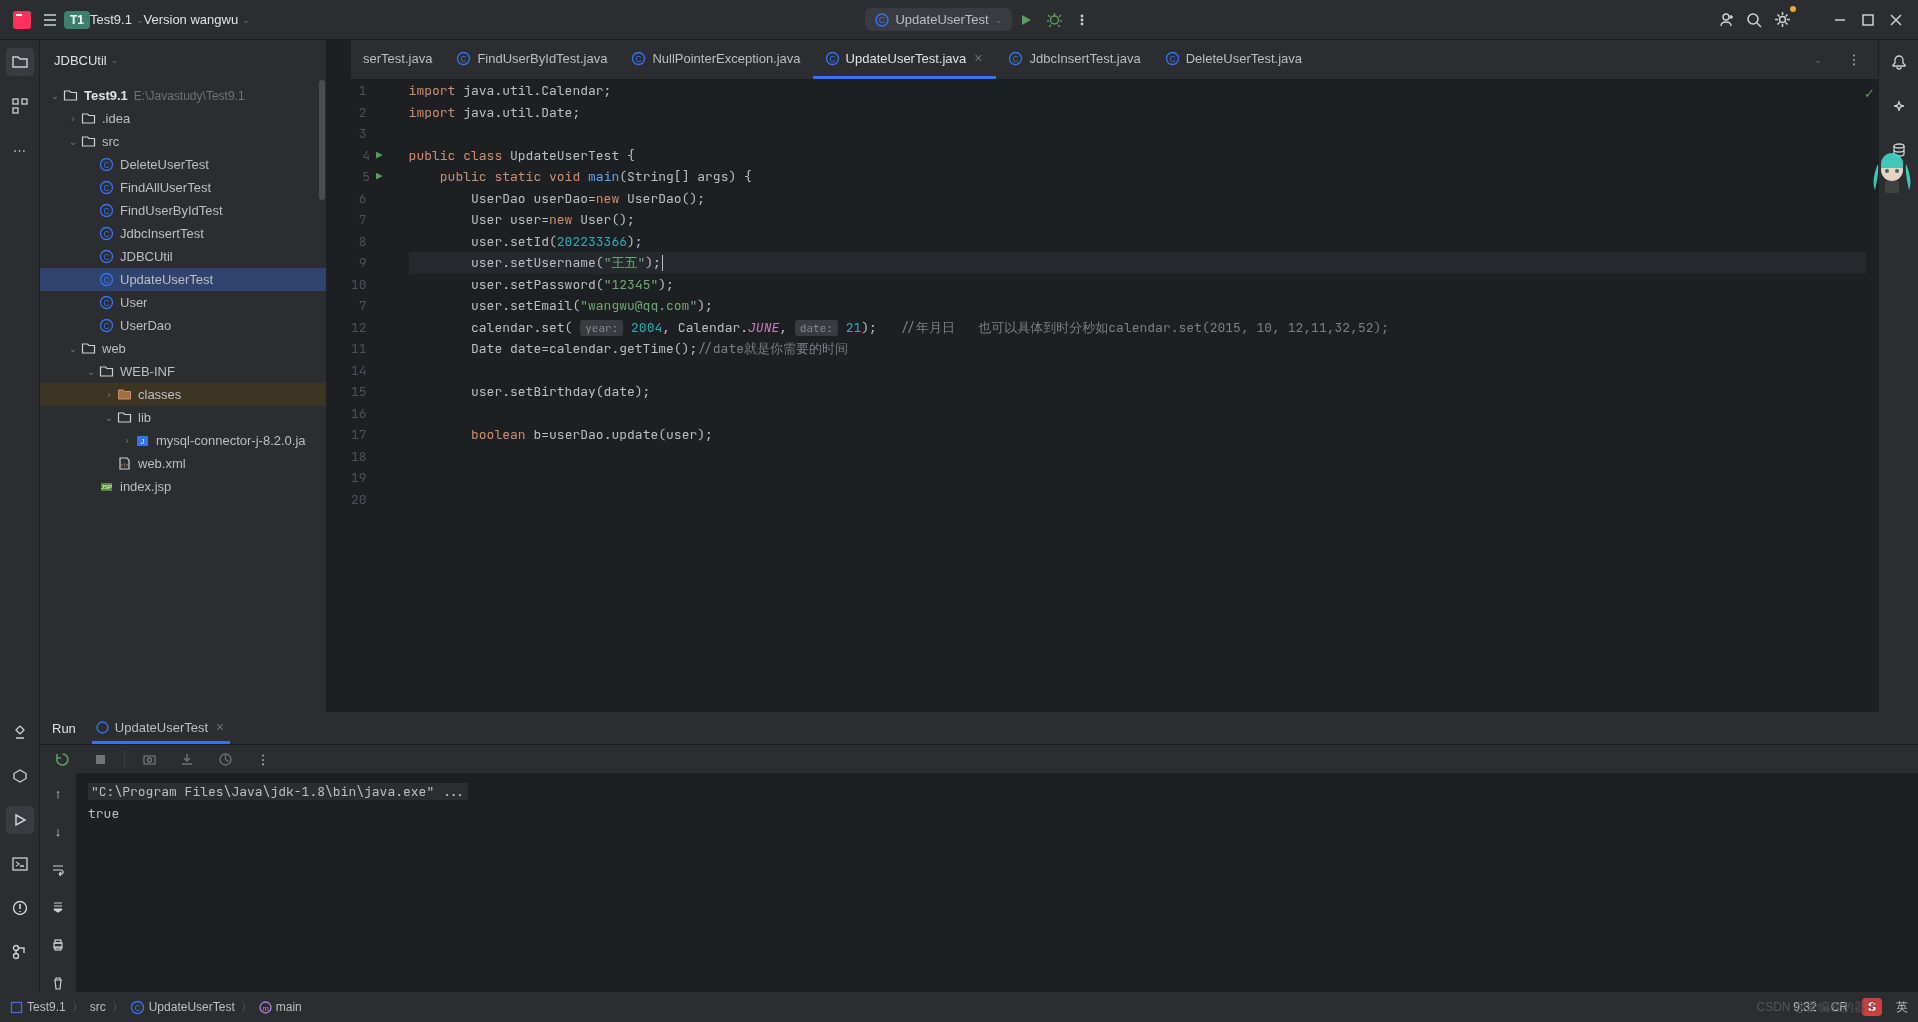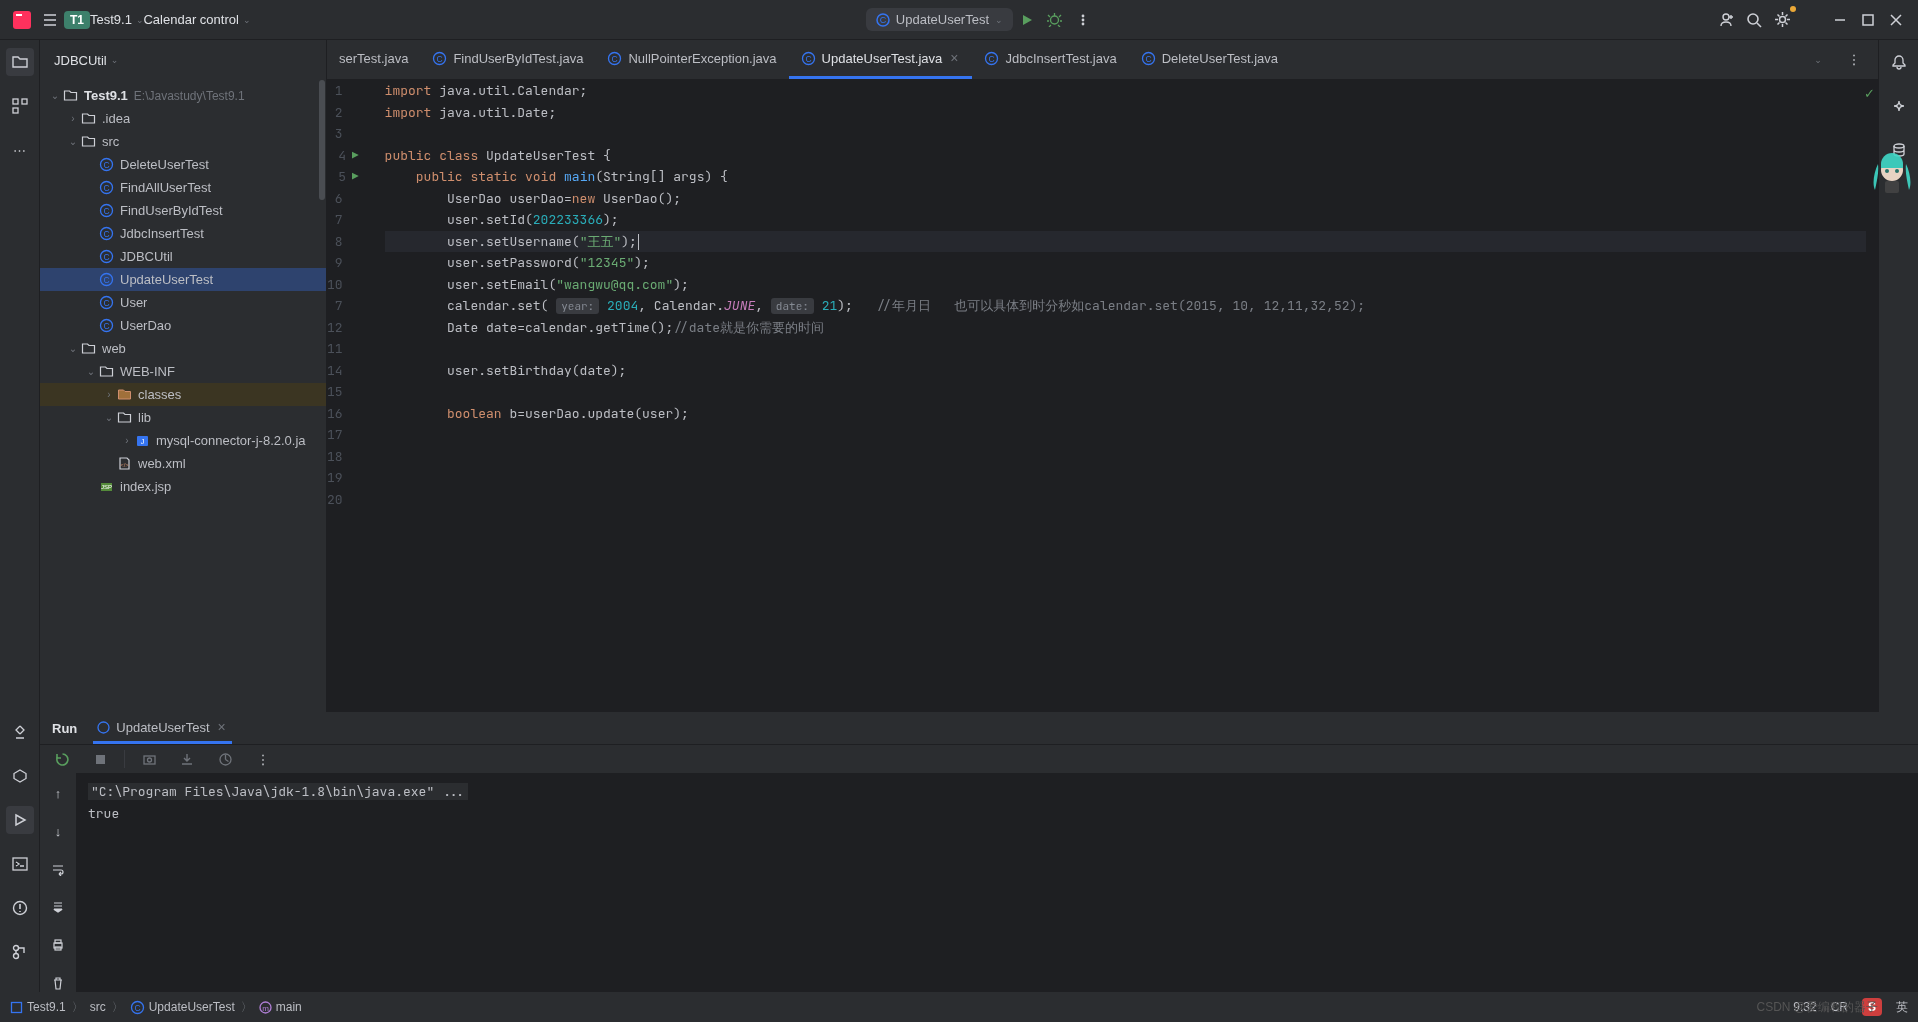--- a/index.html
+++ b/index.html
@@ -19,21 +19,21 @@
 .sidebar { width:287px; background:#2b2d30; display:flex; flex-direction:column; border-right:1px solid #1e1f22; position:relative;}
 .tree { overflow-y:auto; flex:1; padding:4px 0;}
 .tree-item { display:flex; align-items:center; height:23px; padding-right:8px; cursor:pointer; white-space:nowrap;}
 .tree-item.selected { background:#2e436e;}
 .tree-item.highlighted { background:#3b3522;}
 .tree-icon { width:16px; height:16px; margin-right:6px; display:flex; align-items:center; justify-content:center; flex-shrink:0;}
 .tree-arrow { width:14px; text-align:center; color:#6f737a; font-size:10px; flex-shrink:0;}
 .tree-label { color:#bcbec4; overflow:hidden; text-overflow:ellipsis;}
 .tree-label.bold { color:#dfe1e5; font-weight:600;}
 .tree-path { color:#6f737a; margin-left:6px; font-size:12px;}
-.editor-area { flex:1; display:flex; flex-direction:column; background:#1e1f22;}
+.editor-area { flex:1; display:flex; flex-direction:column; background:#1e1f22;padding-left:24px;}
 .tabs { height:40px; display:flex; align-items:stretch; background:#2b2d30; border-bottom:1px solid #1e1f22;}
 .tab { display:flex; align-items:center; padding:0 12px; gap:6px; cursor:pointer; color:#bcbec4; border-bottom:3px solid transparent;}
 .tab.active { border-bottom-color:#3574f0; color:#dfe1e5;}
 .tab-close { color:#6f737a; font-size:14px; padding:0 2px;}
 .tabs-right { margin-left:auto; display:flex; align-items:center; gap:8px; padding:0 10px;}
 .editor-split { flex:1; display:flex; overflow:hidden;}
 .editor-content { flex:1; display:flex; overflow:auto; font-family:'JetBrains Mono','Consolas',monospace; font-size:13px; line-height:21.5px;}
 .gutter { background:#1e1f22; padding:0 14px 0 0; text-align:right; color:#4b5059; user-select:none;}
 .gutter-line { height:21.5px; display:flex; justify-content:flex-end; align-items:center; gap:6px; padding-right:4px;}
 .run-gutter { color:#599e5e; font-size:11px;}
@@ -46,21 +46,21 @@
 .comment { color:#7a7e85;}
 .method-use { color:#56a8f5;}
 .static-field { font-style:italic; color:#c77dbb;}
 .param-hint { background:#393b40; color:#858a93; padding:1px 5px; border-radius:3px; font-size:11px;}
 .right-bar { width:40px; background:#2b2d30; display:flex; flex-direction:column; align-items:center; padding-top:8px; gap:16px; border-left:1px solid #1e1f22;}
 .scrollbar-region { width:12px; background:#1e1f22; position:relative;}
 .check-ok { color:#599e5e; position:absolute; top:6px; left:-2px;}
 .bottom-panel { height:280px; background:#1e1f22; border-top:1px solid #2b2d30; display:flex;}
 .bp-main { flex:1; display:flex; flex-direction:column;}
 .bp-tabs { height:38px; display:flex; align-items:center; background:#2b2d30; padding:0 12px; gap:16px;}
-.bp-tab-label { color:#dfe1e5; font-weight:700;}
+.bp-tab-label { color:#dfe1e5; font-weight:400;}
 .bp-run-tab { display:flex; align-items:center; gap:6px; padding:6px 4px; border-bottom:3px solid #3574f0;}
 .bp-toolbar { height:32px; display:flex; align-items:center; padding:0 8px; gap:10px; background:#2b2d30; border-top:1px solid #1e1f22;}
 .bp-content { flex:1; display:flex;}
 .bp-side { width:36px; background:#2b2d30; display:flex; flex-direction:column; align-items:center; padding-top:6px; gap:10px;}
 .bp-console { flex:1; font-family:'JetBrains Mono','Consolas',monospace; font-size:13px; padding:8px 12px; line-height:22px; color:#bcbec4;}
 .console-cmd { background:#2b2d30; padding:0 3px;}
 .status-bar { height:30px; background:#2b2d30; display:flex; align-items:center; padding:0 10px; color:#bcbec4; justify-content:space-between; font-size:12px;}
 .crumbs { display:flex; align-items:center; gap:6px;}
 .crumb-sep { color:#6f737a;}
 .status-right { display:flex; align-items:center; gap:14px;}
@@ -87,21 +87,21 @@
         <svg width="16" height="16" viewBox="0 0 16 16">
           <path d="M2 3h12M2 8h12M2 13h12" stroke="#ced0d6" stroke-width="1.6"></path>
         </svg>
       </span>
     <span class="proj-badge">T1</span>
     <span class="proj-name">
         <span>Test9.1</span> 
         <span class="chev">⌄</span>
       </span>
     <span class="vc-link">
-        <span>Calendar control</span> 
+        <span>Version wangwu</span> 
         <span class="chev">⌄</span>
       </span>
   </div>
   <div class="top-center">
     <span class="run-config">
       <svg width="14" height="14">
           <circle cx="7" cy="7" r="6" fill="none" stroke="#3574f0" stroke-width="1.5"></circle>
           <text x="7" y="10" font-size="9" fill="#3574f0" text-anchor="middle">C</text>
         </svg>
       <span>UpdateUserTest</span>
@@ -548,20 +548,21 @@
                   <span style="width:10px;display:inline-block"></span>
                 </div>
               </div>
         <div class="code-area" id="code">
                 <div class="code-line"><span class="kw">import</span> java.util.Calendar;</div>
                 <div class="code-line"><span class="kw">import</span> java.util.Date;</div>
                 <div class="code-line">&nbsp;</div>
                 <div class="code-line"><span class="kw">public class</span> UpdateUserTest {</div>
                 <div class="code-line">    <span class="kw">public static void</span> <span class="method-use">main</span>(String[] args) {</div>
                 <div class="code-line">        UserDao userDao=<span class="kw">new</span> UserDao();</div>
+                <div class="code-line">        User user=<span class="kw">new</span> User();</div>
                 <div class="code-line">        user.setId(<span class="num">202233366</span>);</div>
                 <div class="code-line current">        user.setUsername(<span class="str">"王五"</span>);<span class="cursor-caret"></span></div>
                 <div class="code-line">        user.setPassword(<span class="str">"12345"</span>);</div>
                 <div class="code-line">        user.setEmail(<span class="str">"wangwu@qq.com"</span>);</div>
                 <div class="code-line">        calendar.set( <span class="param-hint">year:</span> <span class="num">2004</span>, Calendar.<span class="static-field">JUNE</span>, <span class="param-hint">date:</span> <span class="num">21</span>);   <span class="comment">//年月日   也可以具体到时分秒如calendar.set(2015, 10, 12,11,32,52);</span></div>
                 <div class="code-line">        Date date=calendar.getTime();<span class="comment">//date就是你需要的时间</span></div>
                 <div class="code-line">&nbsp;</div>
                 <div class="code-line">        user.setBirthday(date);</div>
                 <div class="code-line">&nbsp;</div>
                 <div class="code-line">        <span class="kw">boolean</span> b=userDao.update(user);</div>

